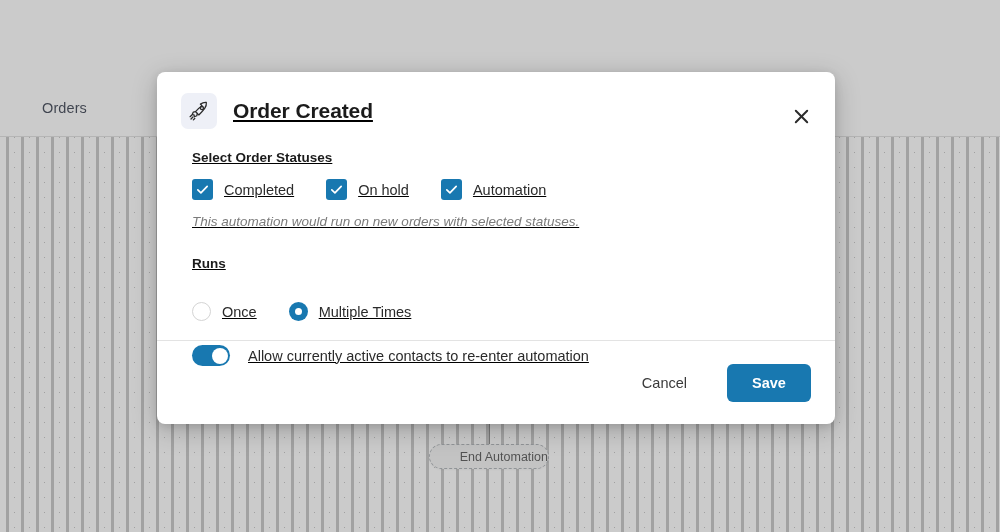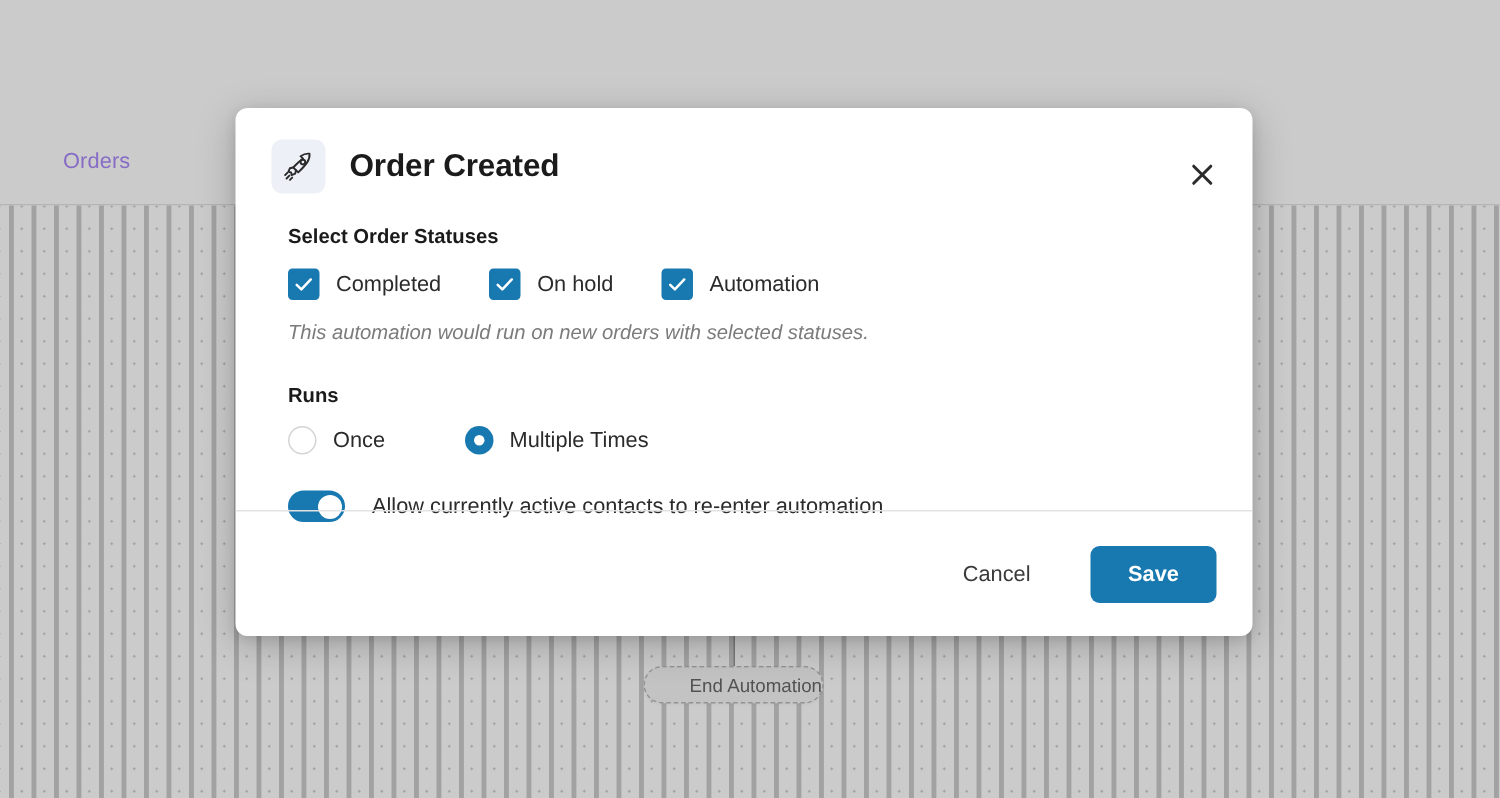--- a/index.html
+++ b/index.html
@@ -26,21 +26,21 @@
     height: 137px;
     background: #ffffff;
     border-bottom: 1px solid #d9d9d9;
   }
 
   #orders-tab-label {
     position: absolute;
     left: 42px;
     top: 100px;
     font-size: 14.5px;
-    color: #8b5cf6;
+    color: #0f172a;
     letter-spacing: 0.1px;
   }
 
   #automation-canvas {
     position: absolute;
     left: 0;
     top: 137px;
     width: 1000px;
     height: 395px;
     background-color: #ffffff;
@@ -95,20 +95,21 @@
   #modal-dialog {
     position: absolute;
     left: 157px;
     top: 72px;
     width: 678px;
     height: 352px;
     background: #ffffff;
     border-radius: 8px;
     box-shadow: 0 6px 26px rgba(0,0,0,0.22), 0 2px 8px rgba(0,0,0,0.10);
     overflow: hidden;
+    text-decoration: underline;
   }
 
   #modal-header {
     position: relative;
     height: 78px;
     padding: 0 24px;
     display: flex;
     align-items: center;
   }
 
@@ -198,22 +199,21 @@
     font-size: 13.5px;
     font-style: italic;
     color: #7b7b7b;
   }
 
   #runs-label { margin-top: 27px; }
 
   #runs-radio-row {
     display: flex;
     align-items: center;
-    margin-top: 13px;
-    gap: 21px;
+    margin-top: 31px;
   }
 
   .radio-item {
     display: flex;
     align-items: center;
     cursor: pointer;
     margin-right: 32px;
   }
 
   .radio-circle {

